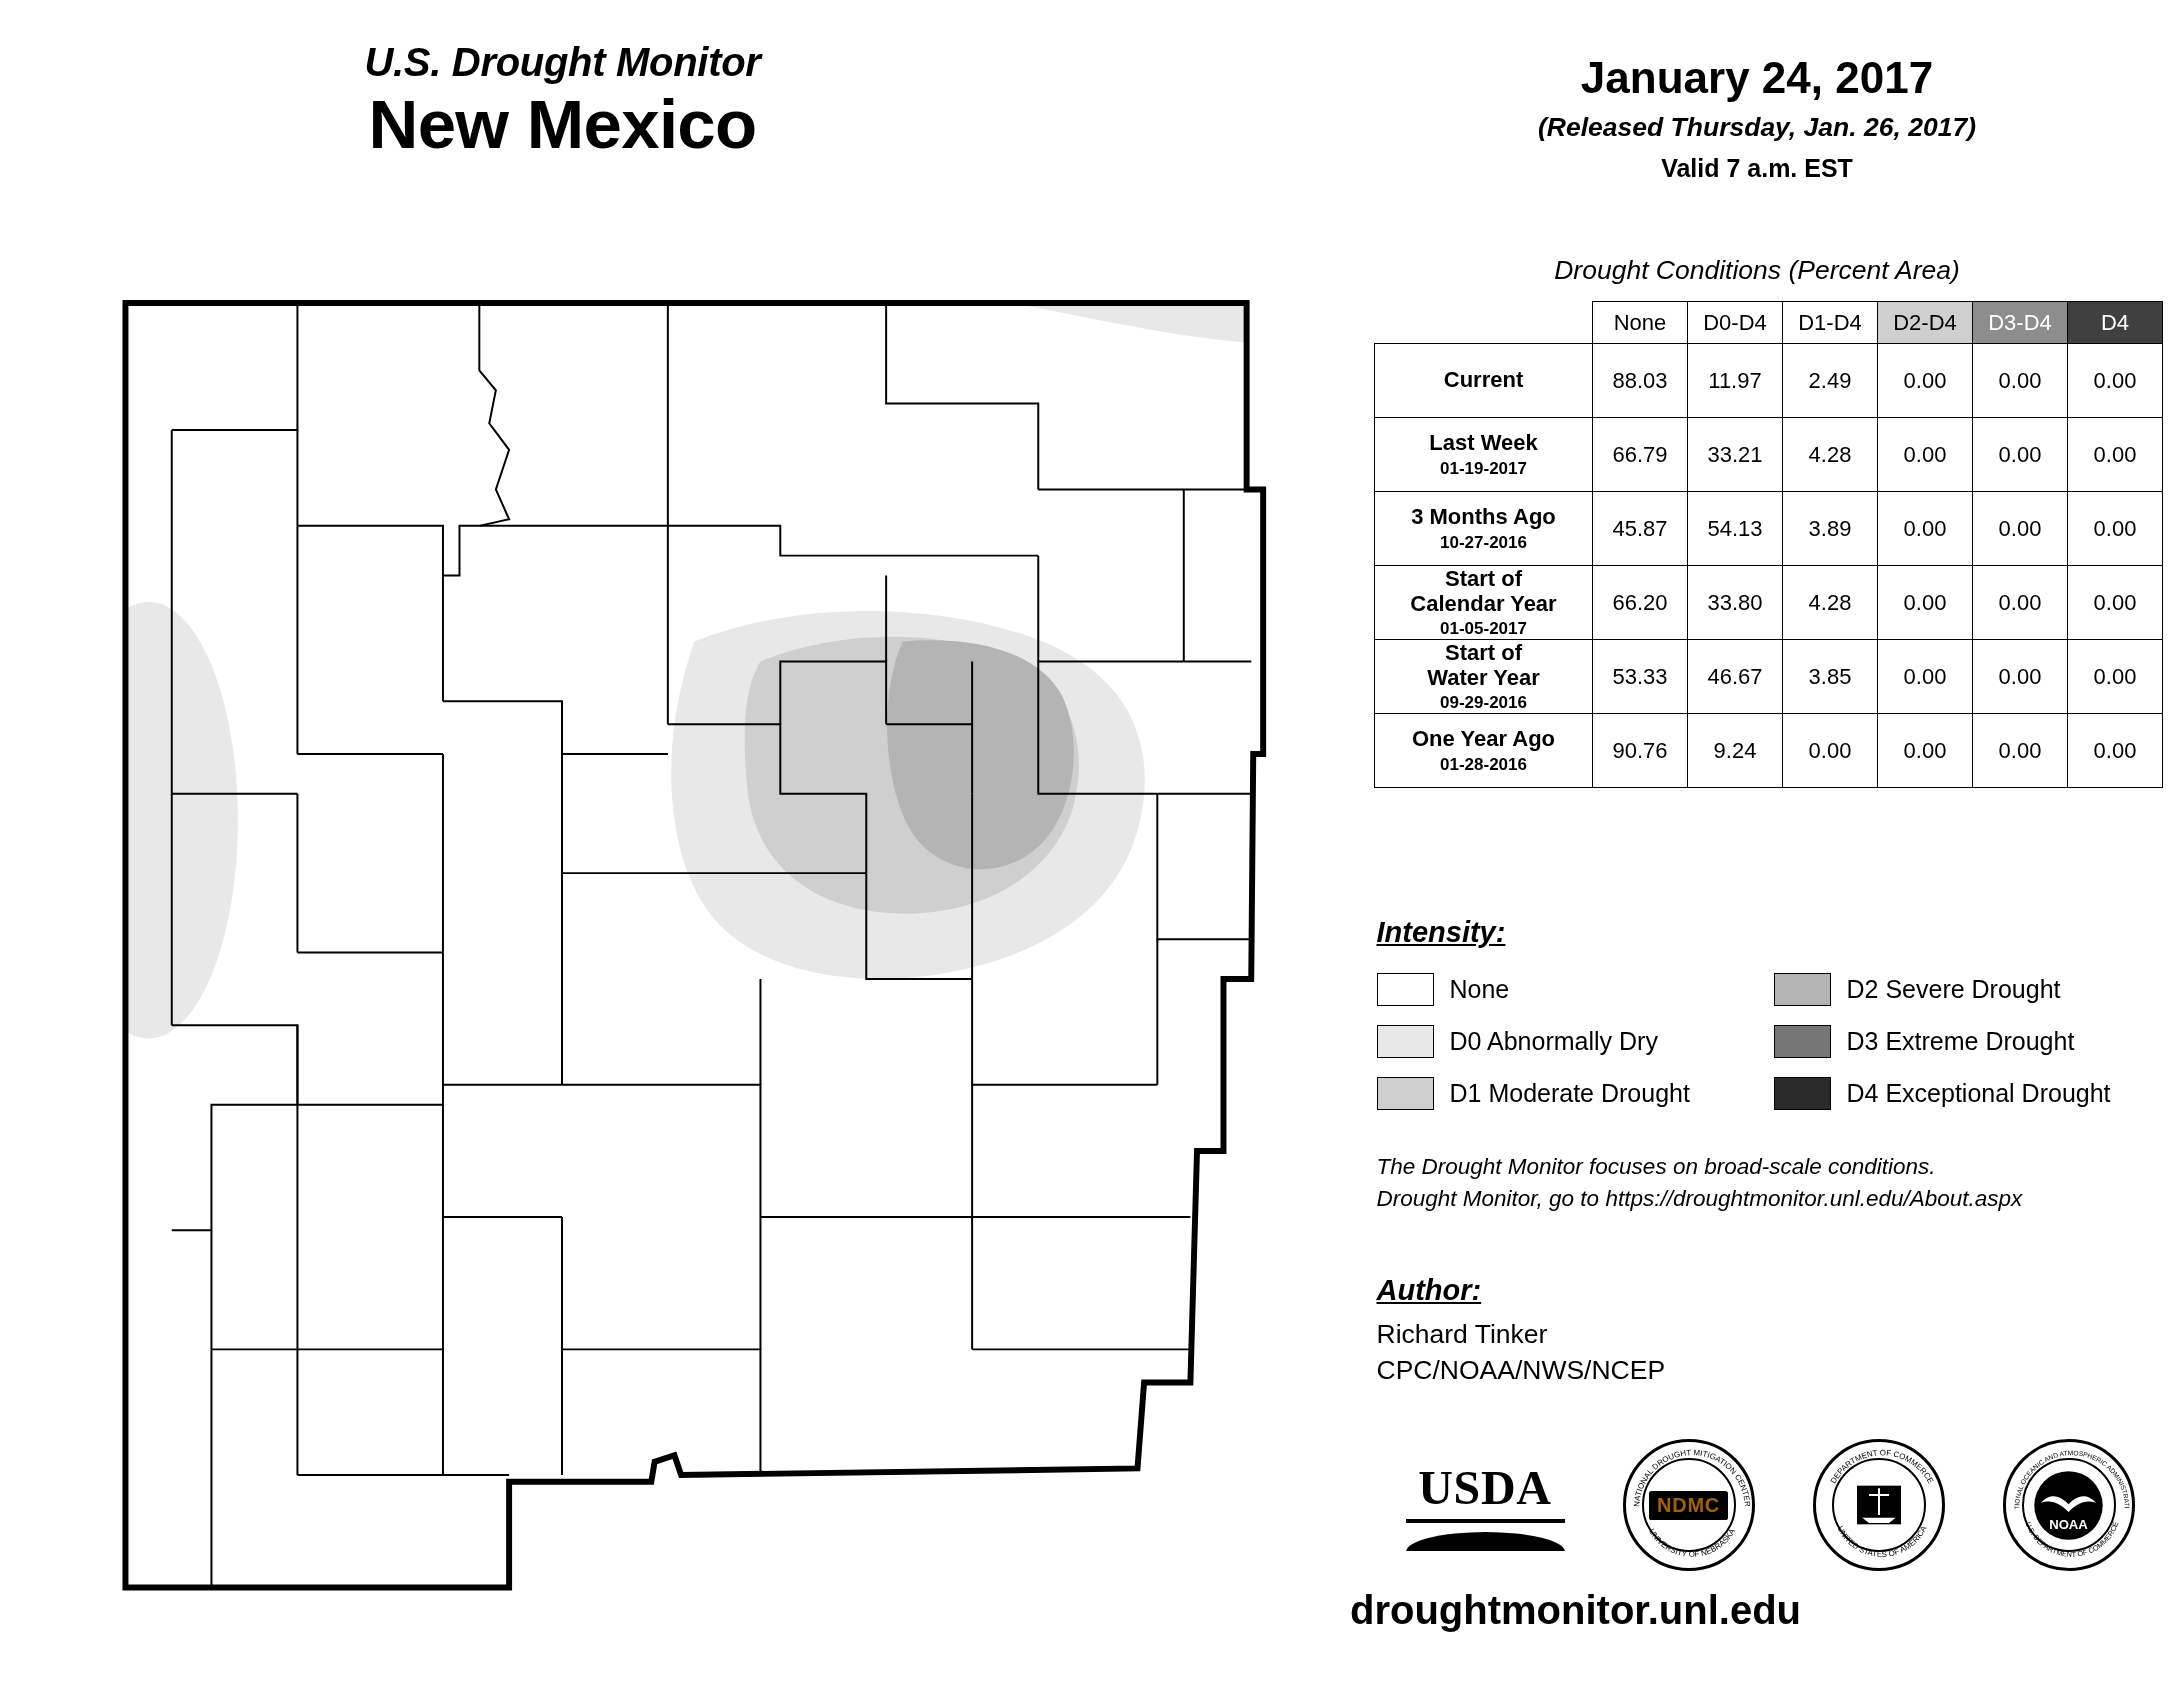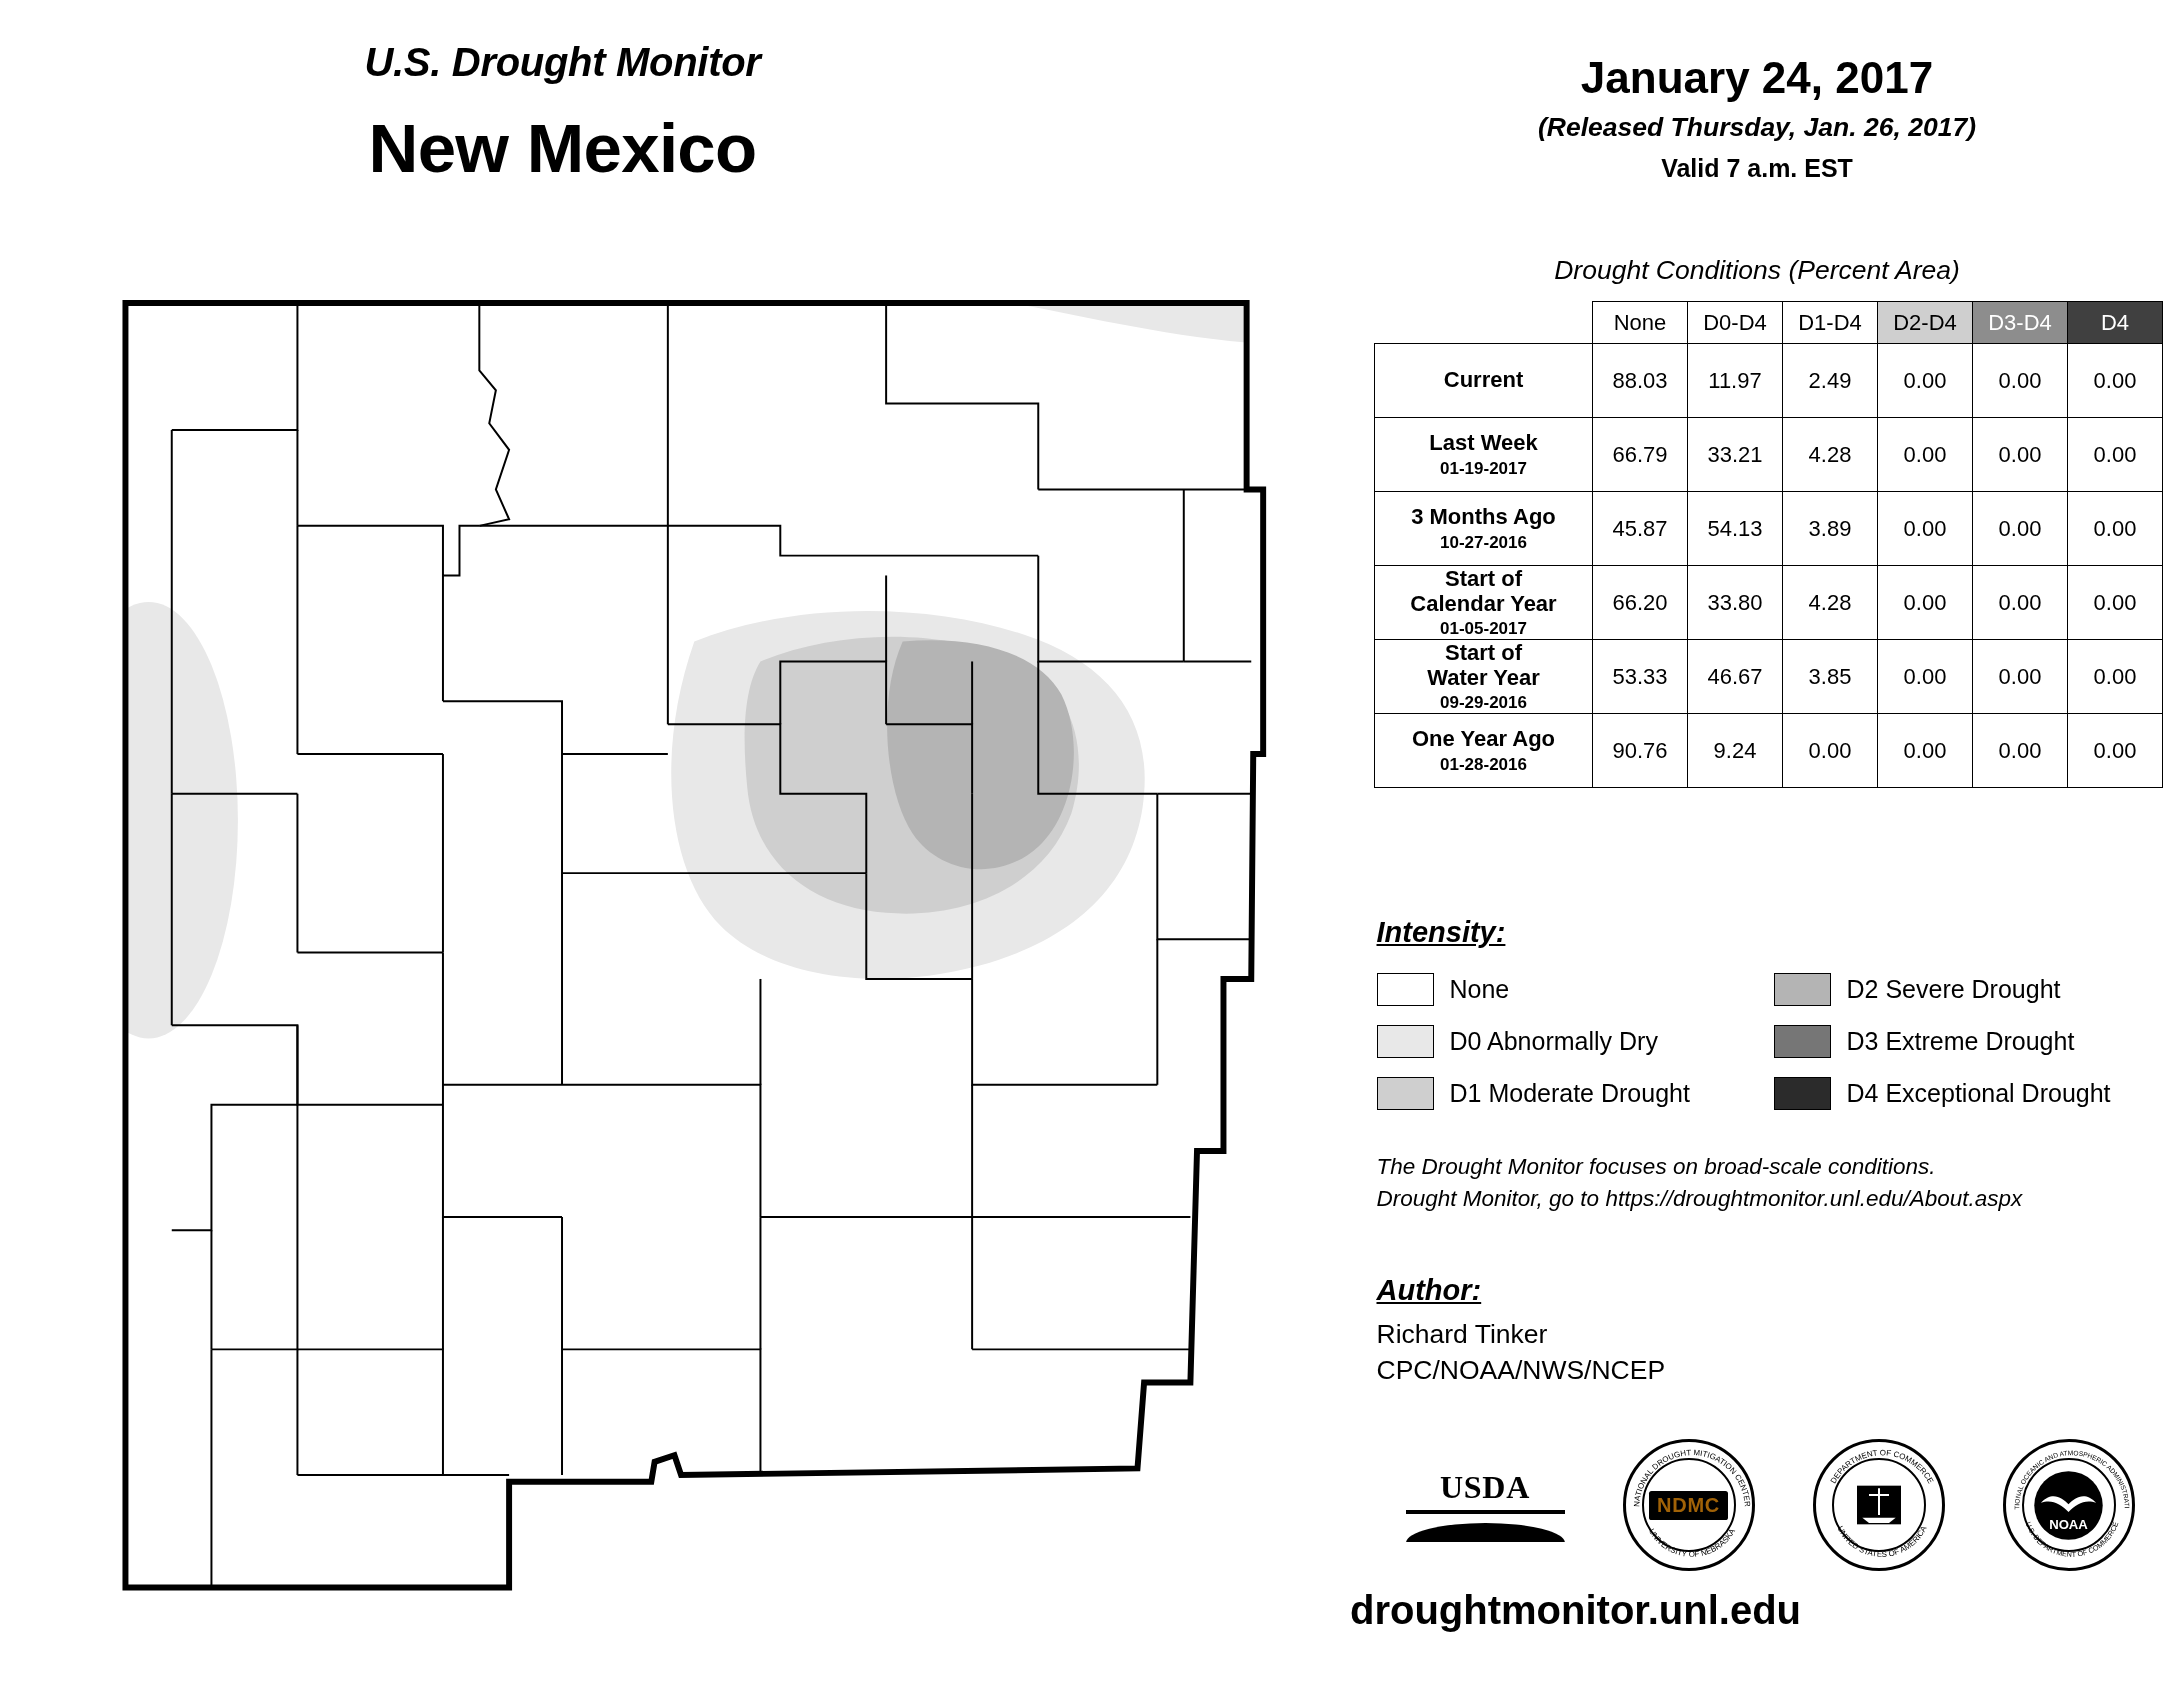--- a/index.html
+++ b/index.html
@@ -38,21 +38,21 @@
   }
   .title-main {
     font-style: italic;
     font-weight: bold;
     font-size: 40px;
     letter-spacing: -0.3px;
   }
   .title-state {
     font-weight: bold;
     font-size: 69px;
-    margin-top: 24px;
+    margin-top: 0;
     letter-spacing: -0.7px;
   }
 
   .map-wrap {
     position: absolute;
     left: 99px;
     top: 291px;
     width: 1184px;
     height: 1323px;
   }
@@ -231,21 +231,21 @@
   .logo {
     position: relative;
   }
   .usda-logo {
     width: 159px;
     text-align: center;
   }
   .usda-text {
     font-family: "Liberation Serif", serif;
     font-weight: bold;
-    font-size: 32px;
+    font-size: 48px;
     letter-spacing: 0.7px;
   }
   .usda-bars {
     margin-top: 4px;
     border-top: 4px solid #000;
     height: 28px;
     position: relative;
     overflow: hidden;
   }
   .usda-bars:after {

